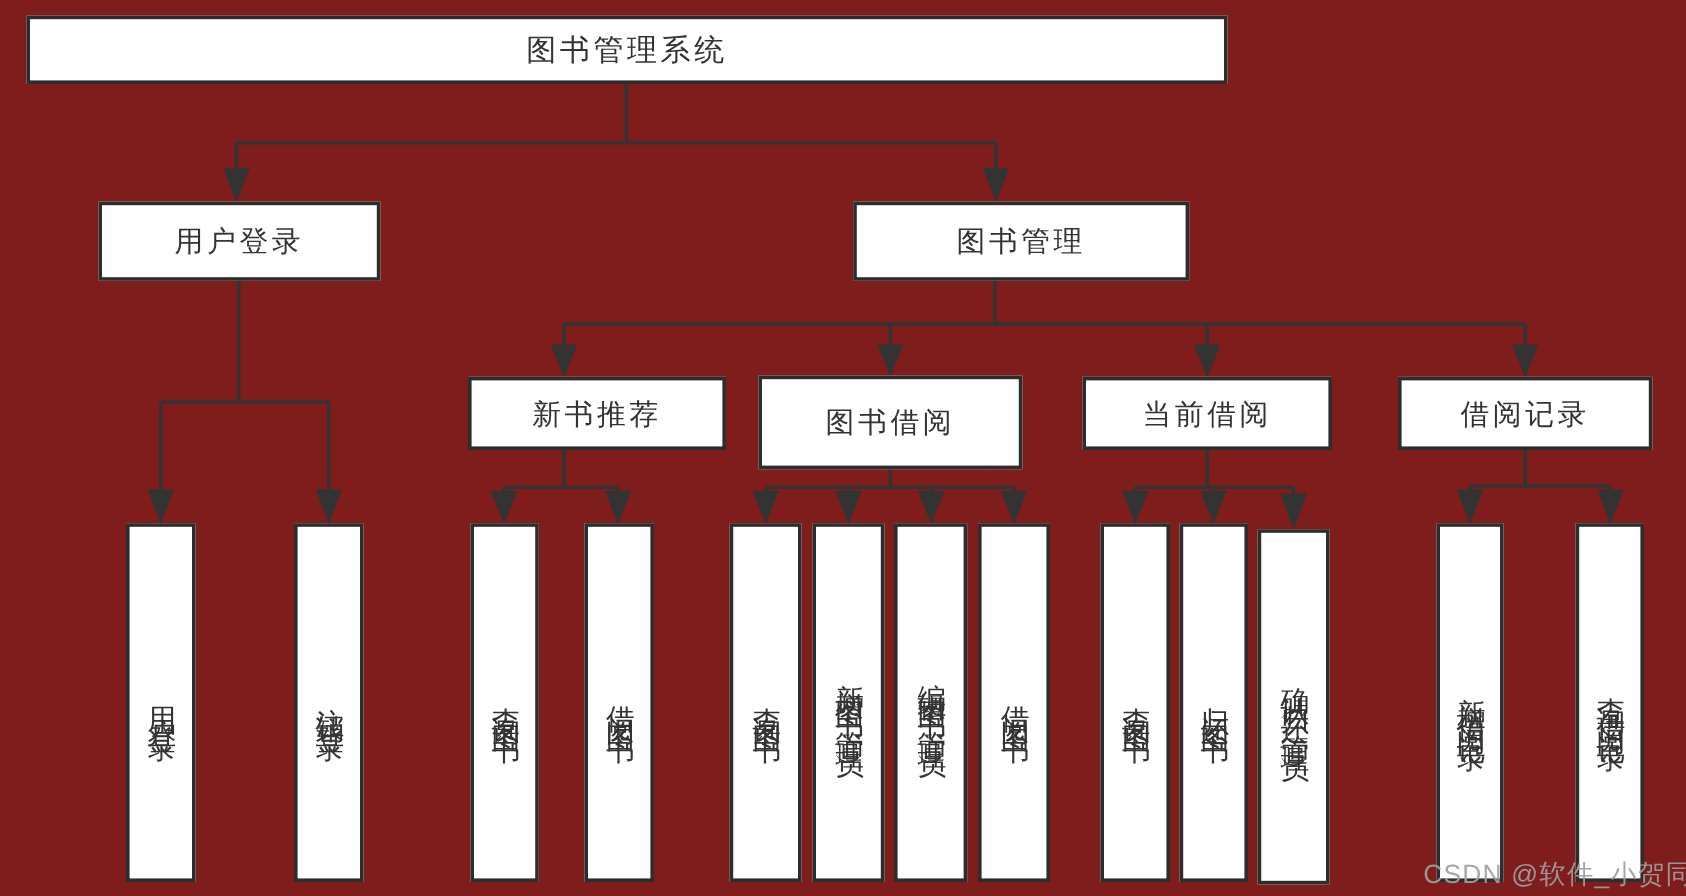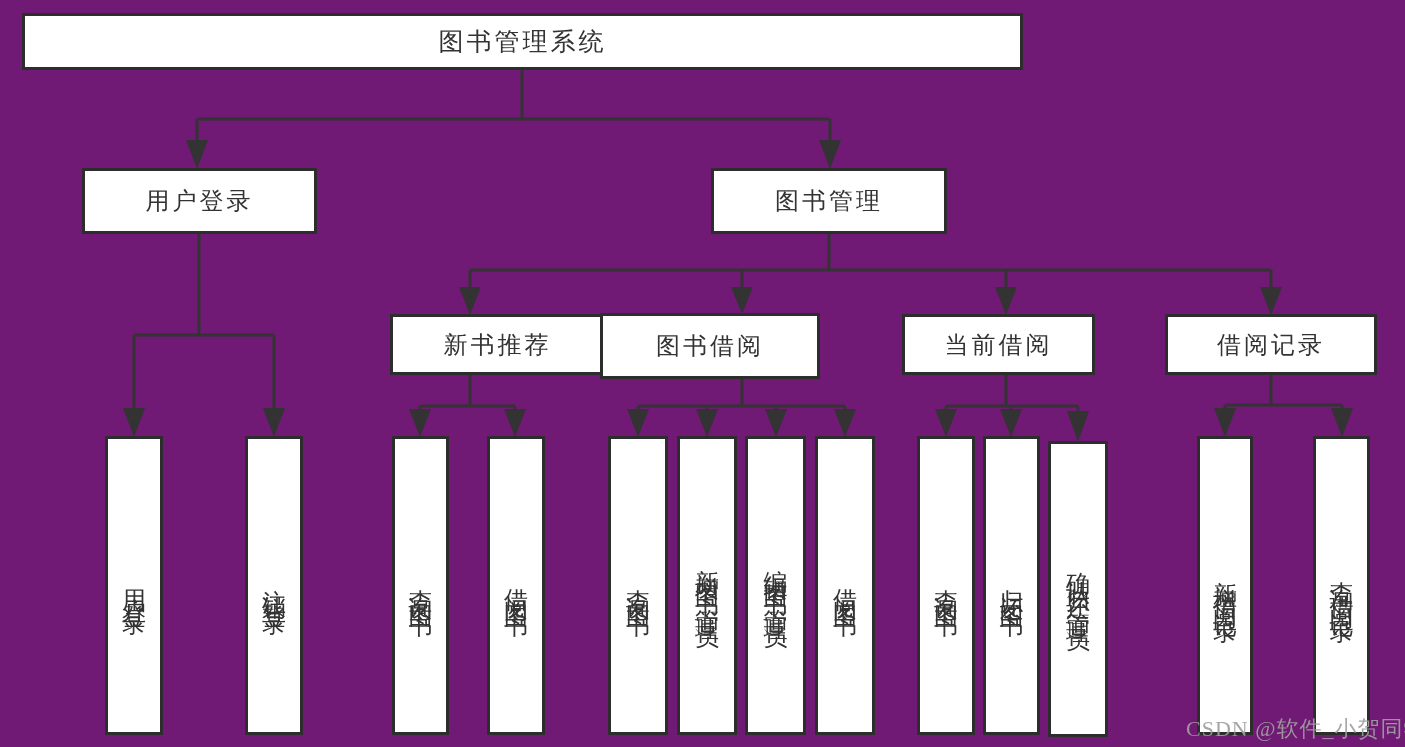--- a/index.html
+++ b/index.html
@@ -1,21 +1,21 @@
 <!DOCTYPE html>
 <html><head>
 <meta charset="utf-8">
 <style>
   html, body { margin:0; padding:0; background:#ffffff; }
   .canvas {
     position: relative;
     width: 1405px;
     height: 747px;
-    background: #701a75;
-    font-family: Liberation Serif, serif;
+    background: #7f1d1d;
+    font-family: Liberation Sans, sans-serif;
     overflow: hidden;
     text-align: right;
   }
   svg.connectors {
     position: absolute;
     left: 0; top: 0;
     width: 1405px; height: 747px;
     z-index: 0;
   }
   .node {
@@ -96,31 +96,31 @@
     </g>
   </svg>
 
   <div class="node hbox root-title" style="left:22px; top:13px; width:1001px; height:57px;">
     <span class="label">图书管理系统</span>
   </div>
 
   <div class="node hbox" style="left:82px; top:168px; width:235px; height:66px;">
     <span class="label">用户登录</span>
   </div>
-  <div class="node hbox" style="left:711px; top:168px; width:236px; height:66px;">
+  <div class="node hbox" style="left:711px; top:168px; width:280px; height:66px;">
     <span class="label">图书管理</span>
   </div>
 
   <div class="node hbox" style="left:362px; top:314px; width:215px; height:61px;margin-left:28px;">
     <span class="label">新书推荐</span>
   </div>
-  <div class="node hbox" style="left:600px; top:313px; width:220px; height:66px;">
+  <div class="node hbox" style="left:632px; top:313px; width:220px; height:78px;">
     <span class="label">图书借阅</span>
   </div>
-  <div class="node hbox" style="left:902px; top:314px; width:193px; height:61px;">
+  <div class="node hbox" style="left:902px; top:314px; width:208px; height:61px;">
     <span class="label">当前借阅</span>
   </div>
   <div class="node hbox" style="left:1165px; top:314px; width:212px; height:61px;">
     <span class="label">借阅记录</span>
   </div>
 
   <div class="node vbox" style="left:105px; top:436px; width:58px; height:299px;">
     <span class="label">用户登录</span>
   </div>
   <div class="node vbox" style="left:245px; top:436px; width:58px; height:299px;">

